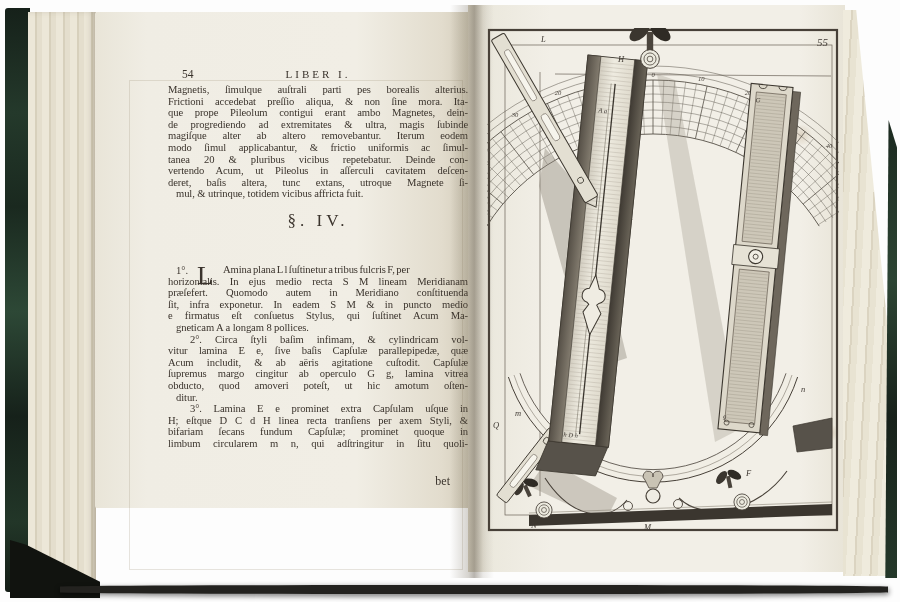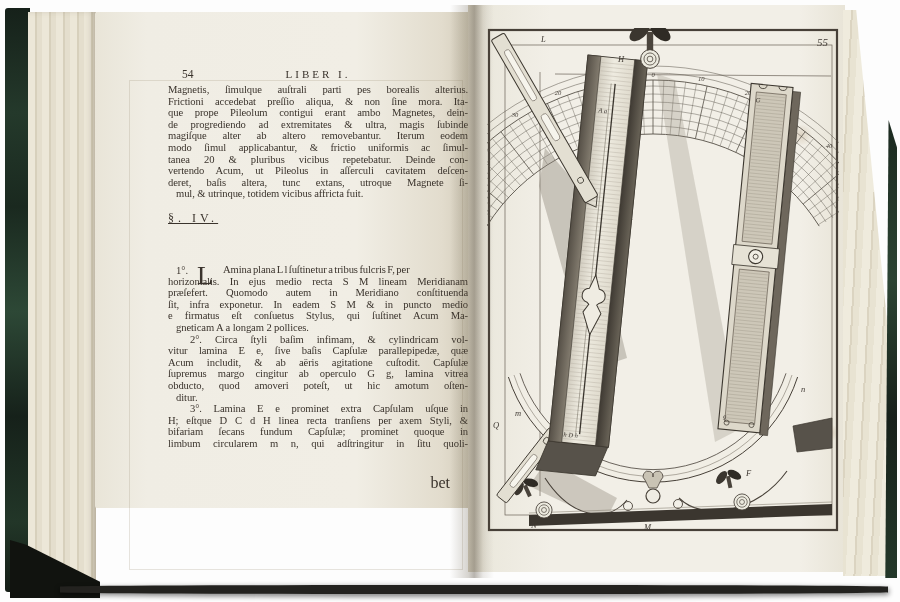--- a/index.html
+++ b/index.html
@@ -35,28 +35,28 @@
   
   .textblock{position:absolute;left:73px;top:0;width:300px;height:100%;color:#3a332c;}
   .hdr{position:absolute;top:56px;left:0;width:100%;height:15px;font-size:11.5px;}
   .hdr .pgnum{position:absolute;left:14px;top:0;}
   .hdr .runtitle{position:absolute;left:0;width:100%;text-align:center;letter-spacing:3px;font-size:11px;}
   .tl .line{height:11.6px;line-height:11.6px;font-size:10.6px;letter-spacing:-0.1px;
     text-align:justify;text-align-last:justify;overflow:hidden;}
   .endshort .line:last-child{text-align-last:left;margin-left:8px;}
   .ind-first .line:first-child{text-indent:22px;}
   .para1{position:absolute;top:72px;left:0;width:100%;}
-  .secthead{position:absolute;top:199px;left:0;width:100%;font-size:12px;letter-spacing:4px;text-decoration:underline;}
+  .secthead{position:absolute;top:199px;left:0;width:100%;text-align:center;font-size:17px;letter-spacing:4px;}
   .subtitle{position:absolute;top:224px;left:0;width:100%;text-align:center;font-style:italic;font-size:12.3px;letter-spacing:.3px;}
   .items{position:absolute;top:252px;left:0;width:100%;}
   .item1{position:relative;}
   .item1 .numlbl{position:absolute;left:8px;top:1px;font-size:10.6px;}
   .item1 .dropcap{position:absolute;left:29px;top:0px;font-size:26px;line-height:23px;}
   .item1 .ind .line{margin-left:55px;word-spacing:-1px;}
-  .catchword{position:absolute;top:462px;right:18px;font-size:16px;}
+  .catchword{position:absolute;top:462px;right:18px;font-size:12px;}
   
   .plate{position:absolute;left:19px;top:23px;}
   .plate text{fill:#3f3933;}
   .pn-txt{font:italic 11px "Liberation Serif",serif;}
   .lbl{font:italic 8.5px "Liberation Serif",serif;}
   .tiny{font:italic 6.5px "Liberation Serif",serif;}
   .fox{position:absolute;border-radius:50%;background:radial-gradient(circle,rgba(160,130,90,.25),rgba(160,130,90,0) 70%);}
 </style>
 </head>
 <body>
@@ -94,21 +94,21 @@
           <span class="numlbl">1°.</span>
           <span class="dropcap">L</span>
           <div class="tl ind endshort">
               <div class="line">Amina plana L l ſuſtinetur a tribus fulcris F, per</div>
             </div>
           <div class="tl endshort">
               <div class="line">horizontalis. In ejus medio recta S M lineam Meridianam</div>
               <div class="line">præſefert. Quomodo autem in Meridiano conſtituenda</div>
               <div class="line">ſit, infra exponetur. In eadem S M &amp; in puncto medio</div>
               <div class="line">e firmatus eſt conſuetus Stylus, qui ſuſtinet Acum Ma-</div>
-              <div class="line">gneticam A a longam 2 pollices.</div>
+              <div class="line">gneticam A a longam 8 pollices.</div>
             </div>
         </div>
         <div class="tl ind-first endshort">
             <div class="line">2°. Circa ſtyli baſim infimam, &amp; cylindricam vol-</div>
             <div class="line">vitur lamina E e, ſive baſis Capſulæ parallepipedæ, quæ</div>
             <div class="line">Acum includit, &amp; ab aëris agitatione cuſtodit. Capſulæ</div>
             <div class="line">ſupremus margo cingitur ab operculo G g, lamina vitrea</div>
             <div class="line">obducto, quod amoveri poteſt, ut hic amotum oſten-</div>
             <div class="line">ditur.</div>
           </div>

